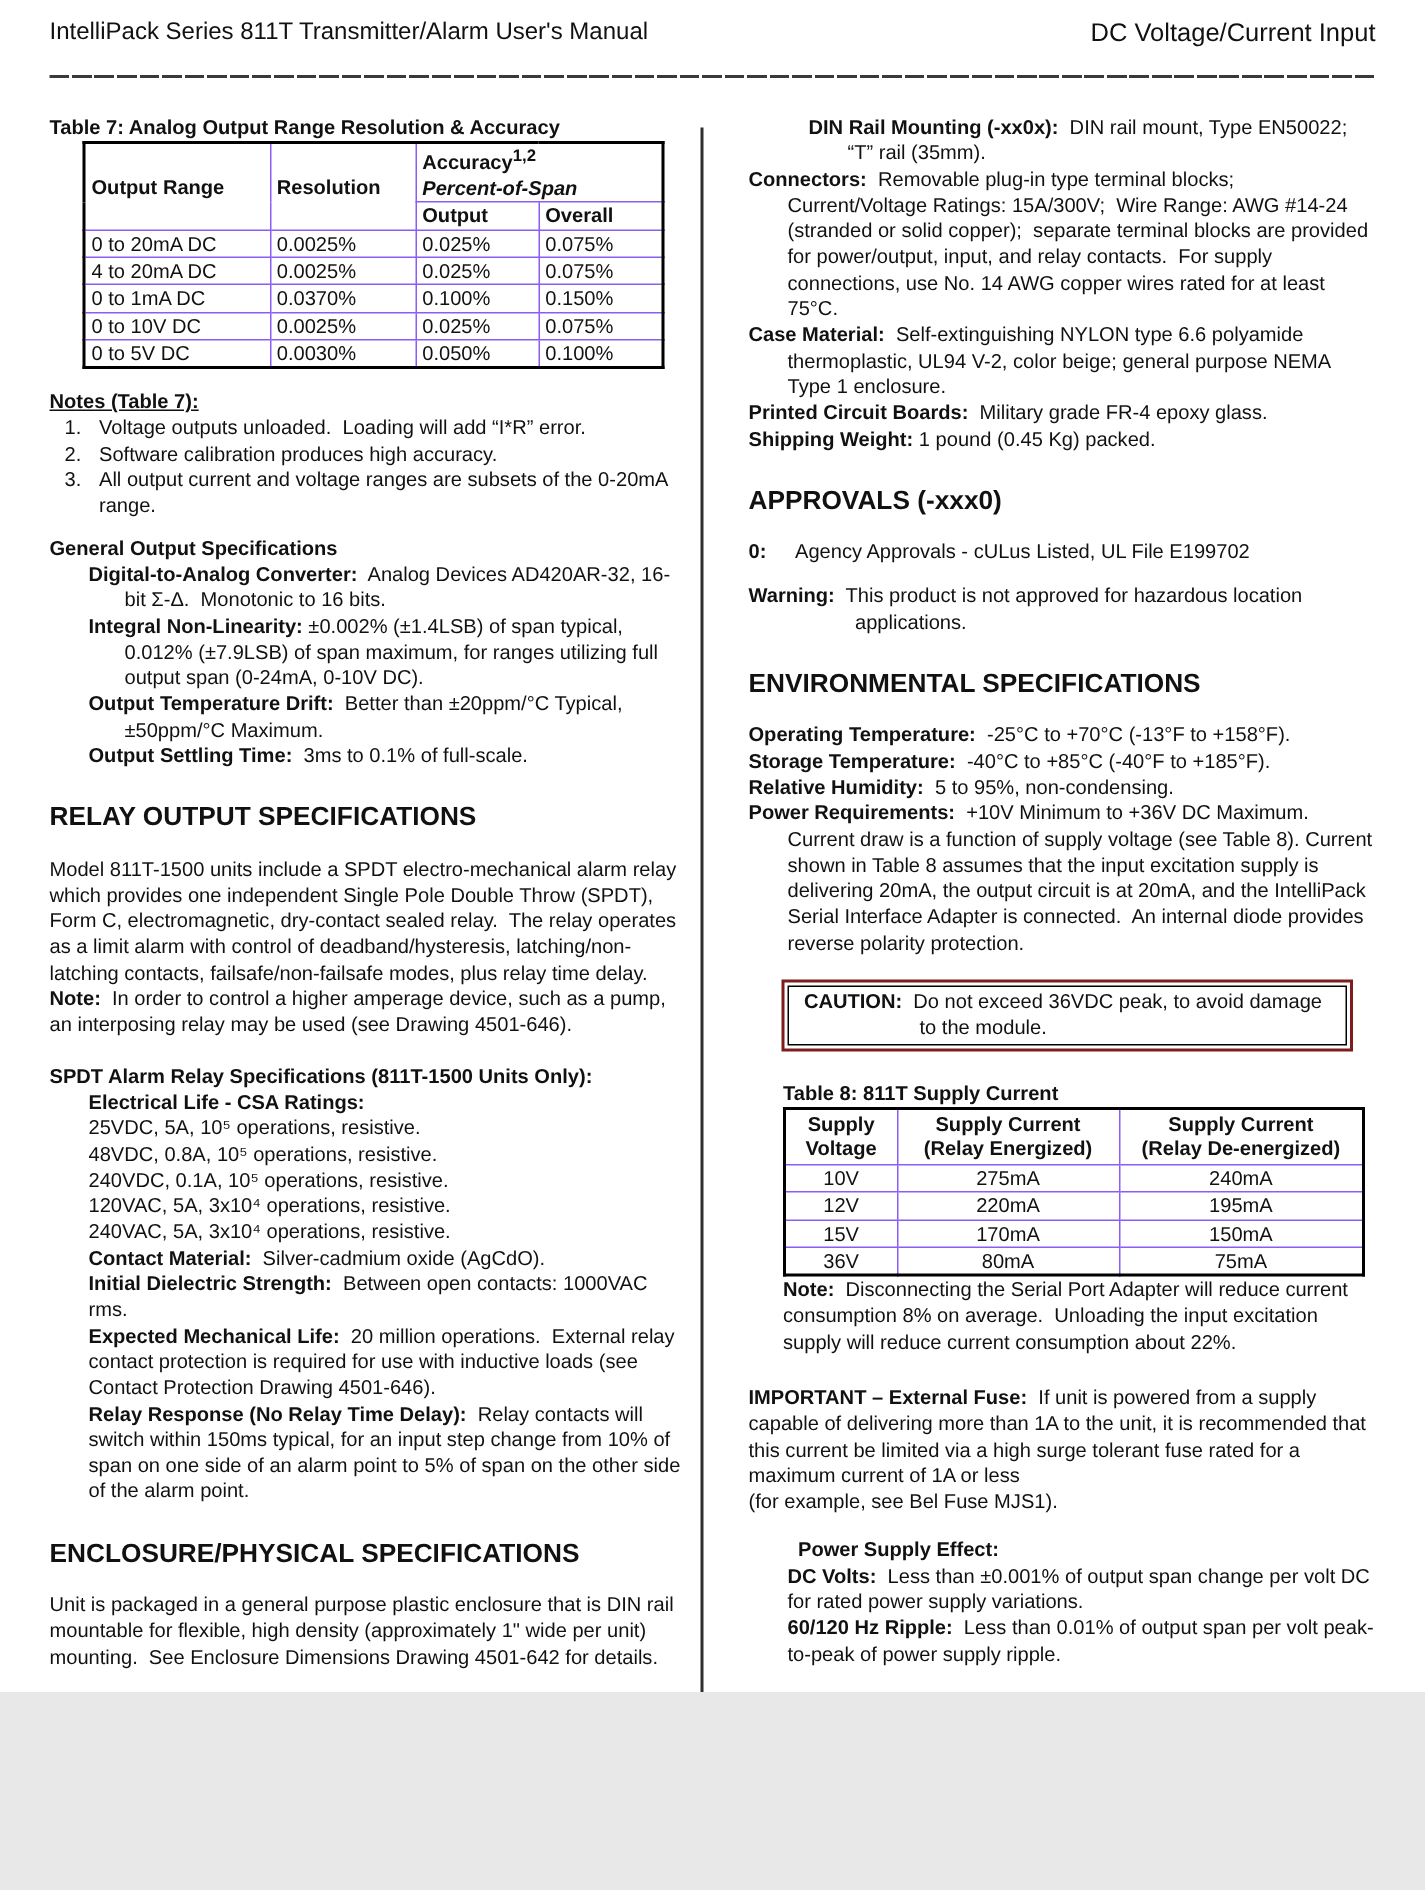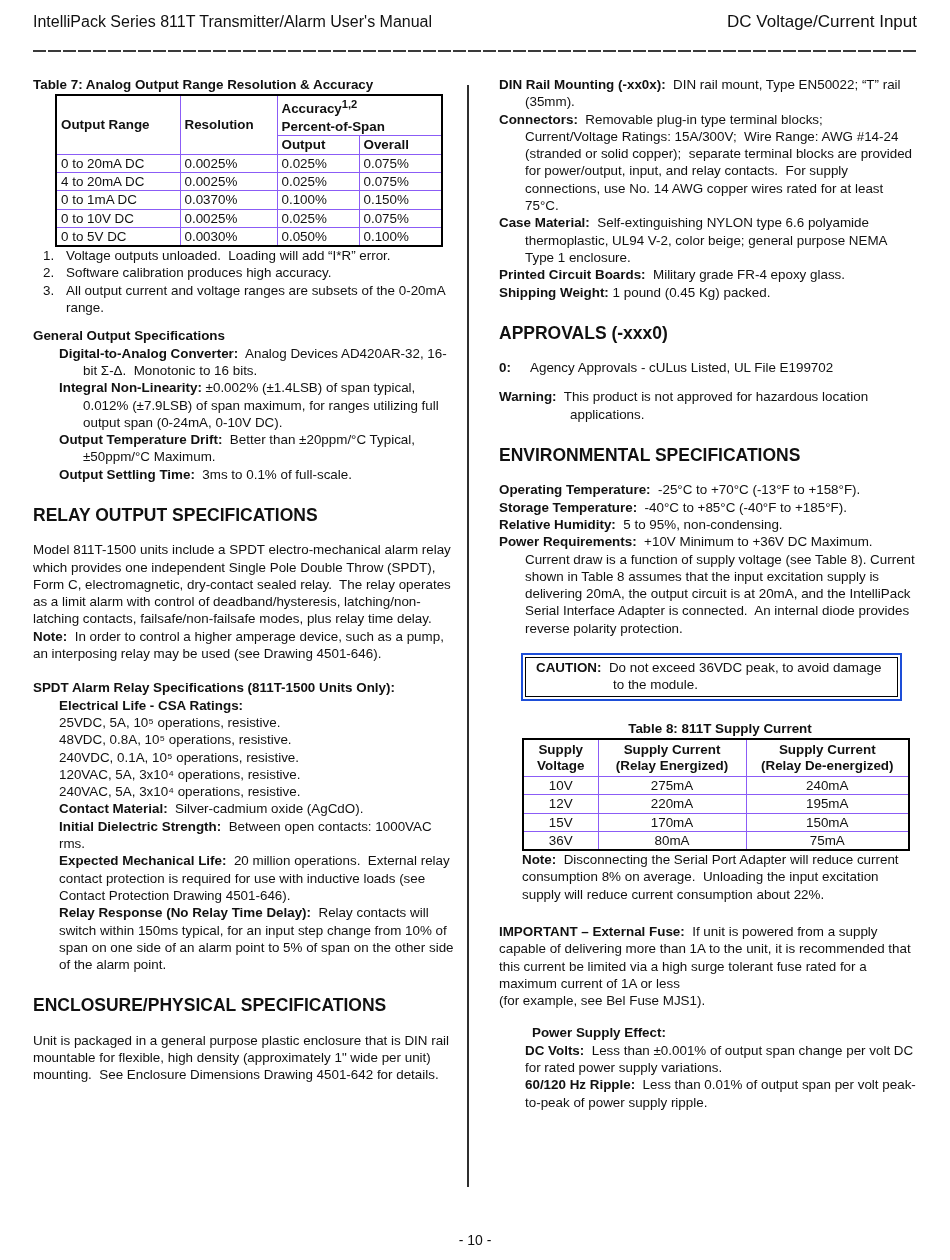--- a/index.html
+++ b/index.html
@@ -1,18 +1,18 @@
 <!DOCTYPE html>
 <html><head>
 <meta charset="utf-8">
 <style>
   html,body{margin:0;padding:0;background:#e8e8e8;}
   .page{
     position:relative;
-    width:950px;height:1260px;
+    width:950px;height:1128px;
     background:#ffffff;
     font-family:"Liberation Sans","DejaVu Sans",sans-serif;
     color:#111;
     font-size:13.4px;
     line-height:17.3px;
     overflow:hidden;
   }
   p{margin:0;white-space:pre-wrap;}
   b{font-weight:bold;}
   .hdr-left{position:absolute;left:33px;top:13px;font-size:16px;}
@@ -26,40 +26,40 @@
   .col-left{left:33px;width:424px;}
   .col-right{left:499px;width:419px;}
   .section{font-size:17.5px;font-weight:bold;margin:24px 0 17px;}
   .subhead{font-weight:bold;margin-top:11px;}
   .tbl-title{font-weight:bold;margin:6px 0 1px 0;}
   table{border-collapse:collapse;border:2px solid #000;}
   td{border:1px solid #8b5cf6;padding:0 4px;}
   .t7{margin-left:22px;width:388px;}
   .t7 td{height:16px;}
   .t7 .th{font-weight:bold;}
-  .t7 .blk{display:block;}
+  .t7 .blk{display:block;font-style:italic;}
   .t8wrap{margin-left:23px;}
   .t8{width:388px;}
   .t8 td{text-align:center;height:17px;}
   .t8 .th{font-weight:bold;white-space:pre-line;line-height:16px;padding:2px 2px;}
   .note-row{display:flex;margin-left:10px;}
   .note-num{flex:none;width:23px;}
   .note-text{flex:1;white-space:pre-wrap;}
   .spec{margin-left:26px;padding-left:24px;text-indent:-24px;}
   .flat26{margin-left:26px;}
   .hang26{padding-left:26px;text-indent:-26px;}
   .hang71{padding-left:71px;text-indent:-71px;margin-top:12px;}
   .hang77{padding-left:77px;text-indent:-77px;}
   .firstind{ text-indent:26px;margin-top:9px;}
   .zero-row{display:flex;margin-top:2px;}
   .zero-num{flex:none;width:31px;font-weight:bold;}
   .gap16{margin-top:16px;}
-  .caution-outer{margin:16px 0 0 22px;width:373px;border:2px solid #1d4ed8;padding:2px;}
+  .caution-outer{margin:16px 0 0 22px;width:373px;border:2px solid #7f1d1d;padding:2px;}
   .caution-inner{border:1px solid #000;padding:1px 6px 2px 10px;}
-  .t8-title{font-weight:bold;margin:19px 0 1px 23px;text-align:center;}
+  .t8-title{font-weight:bold;margin:19px 0 1px 23px;}
   .t8-note{margin-left:23px;}
   .footer{position:absolute;left:0;width:950px;top:1232px;text-align:center;font-size:14px;}
   .ul{text-decoration:underline;}
 </style>
 </head>
 <body>
 
 <div class="page">
 
   <div class="hdr-left">IntelliPack Series 811T Transmitter/Alarm User's Manual</div>
@@ -113,20 +113,21 @@
           </tr>
       <tr>
             <td>0 to 5V DC</td>
             <td>0.0030%</td>
             <td>0.050%</td>
             <td>0.100%</td>
           </tr>
       </tbody>
     </table>
 
+    <div class="subhead ul" style="margin-top:13px;">Notes (Table 7):</div>
     <div class="note-row">
         <span class="note-num">1.</span>
         <span class="note-text">Voltage outputs unloaded.  Loading will add “I*R” error.</span>
       </div>
     <div class="note-row">
         <span class="note-num">2.</span>
         <span class="note-text">Software calibration produces high accuracy.</span>
       </div>
     <div class="note-row">
         <span class="note-num">3.</span>
@@ -154,21 +155,21 @@
     <p class="flat26"><b>Initial Dielectric Strength:</b><span>  Between open contacts: 1000VAC rms.</span></p>
     <p class="flat26"><b>Expected Mechanical Life:</b><span>  20 million operations.  External relay contact protection is required for use with inductive loads (see Contact Protection Drawing 4501-646).</span></p>
     <p class="flat26"><b>Relay Response (No Relay Time Delay):</b><span>  Relay contacts will switch within 150ms typical, for an input step change from 10% of span on one side of an alarm point to 5% of span on the other side of the alarm point.</span></p>
 
     <div class="section">ENCLOSURE/PHYSICAL SPECIFICATIONS</div>
     <p>Unit is packaged in a general purpose plastic enclosure that is DIN rail mountable for flexible, high density (approximately 1" wide per unit) mounting.  See Enclosure Dimensions Drawing 4501-642 for details.</p>
   </div>
 
   <div class="col col-right">
 
-    <p class="hang26" style="margin-top:6px;"><b>DIN Rail Mounting (-xx0x):</b><span>  DIN rail mount, Type EN50022; “T” rail (35mm).</span></p>
+    <p class="hang26" style="margin-top:6px;margin-left:40px;"><b>DIN Rail Mounting (-xx0x):</b><span>  DIN rail mount, Type EN50022; “T” rail (35mm).</span></p>
     <p class="hang26"><b>Connectors:</b><span>  Removable plug-in type terminal blocks; Current/Voltage Ratings: 15A/300V;  Wire Range: AWG #14-24 (stranded or solid copper);  separate terminal blocks are provided for power/output, input, and relay contacts.  For supply connections, use No. 14 AWG copper wires rated for at least 75°C.</span></p>
     <p class="hang26"><b>Case Material:</b><span>  Self-extinguishing NYLON type 6.6 polyamide thermoplastic, UL94 V-2, color beige; general purpose NEMA Type 1 enclosure.</span></p>
     <p class="hang26"><b>Printed Circuit Boards:</b><span>  Military grade FR-4 epoxy glass.</span></p>
     <p class="hang26"><b>Shipping Weight:</b><span> 1 pound (0.45 Kg) packed.</span></p>
 
     <div class="section">APPROVALS (-xxx0)</div>
     <div class="zero-row">
         <span class="zero-num">0:</span>
         <span>Agency Approvals - cULus Listed, UL File E199702</span>
       </div>

